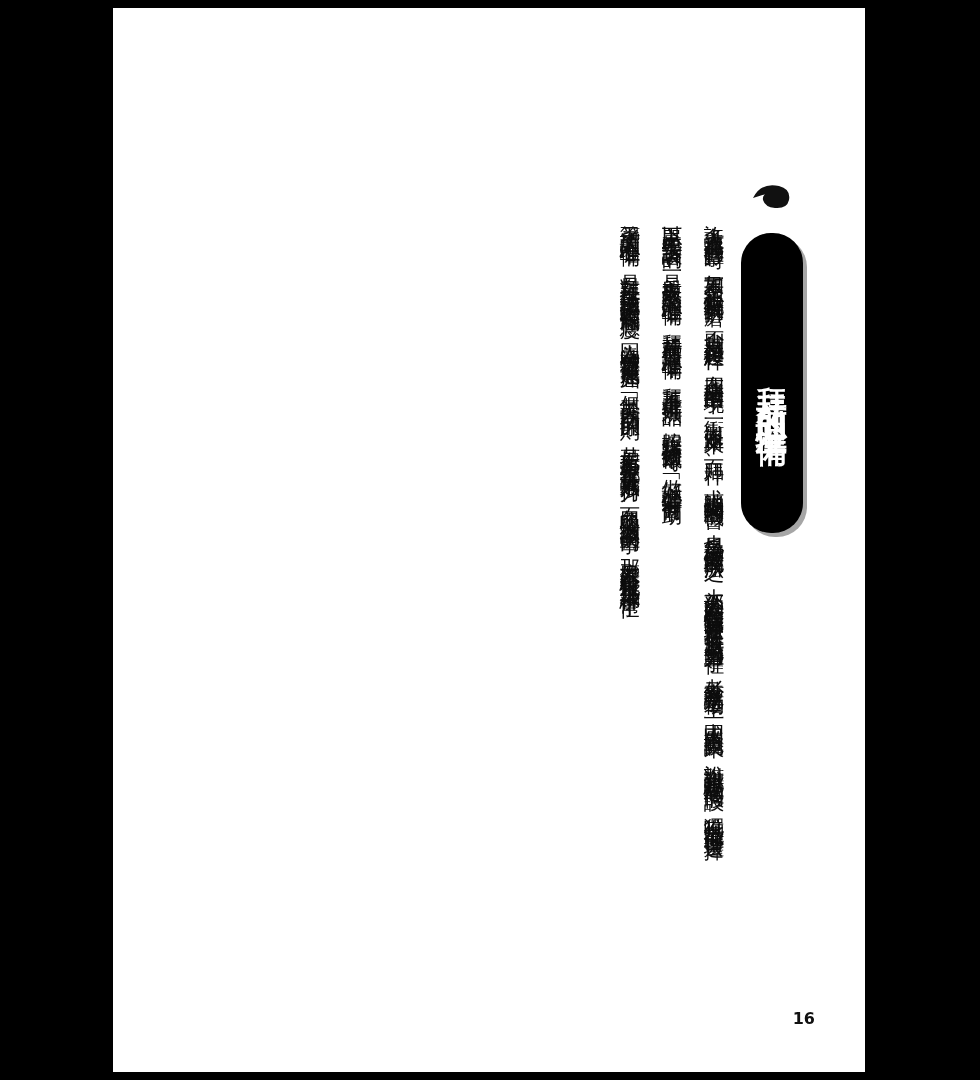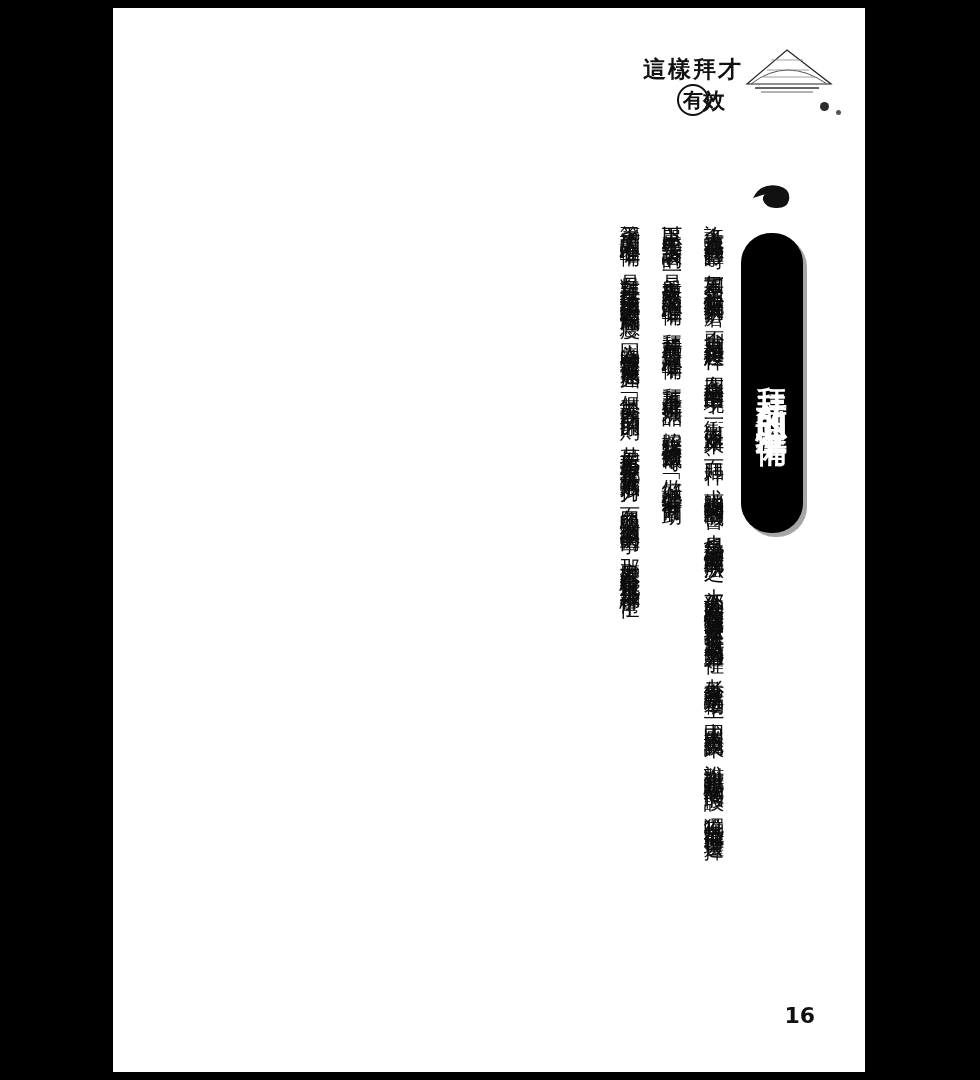--- a/index.html
+++ b/index.html
@@ -160,49 +160,31 @@
   .body-text p.indent {
     text-indent: 2em;
   }
 
   
   .page-number {
     position: absolute;
     right: 50px;
     bottom: 44px;
     font-family: "DejaVu Sans", sans-serif;
-    font-size: 22px;
+    font-size: 16px;
     font-weight: bold;
     color: #111111;
   }
 </style>
 </head>
 <body>
 
 <div class="page-frame">
   <div class="page">
 
-    <div class="brand">
-      <svg class="brand-swoosh" viewBox="0 0 96 58">
-        <path d="M6 44 L46 10 L90 44 Z" fill="none" stroke="#222" stroke-width="1.2"></path>
-        <path d="M10 44 Q46 16 86 44" fill="none" stroke="#555" stroke-width="1"></path>
-        <path d="M14 48 L78 48" stroke="#333" stroke-width="1.4"></path>
-        <path d="M20 52 L72 52" stroke="#666" stroke-width="1"></path>
-        <path d="M30 20 L62 20" stroke="#888" stroke-width="0.8"></path>
-        <path d="M26 30 L68 30" stroke="#888" stroke-width="0.8"></path>
-        <path d="M22 37 L74 37" stroke="#888" stroke-width="0.8"></path>
-      </svg>
-      <div class="brand-line1">這樣拜才</div>
-      <div class="brand-stamp">
-        <span class="s-char s1">有</span>
-        <span class="s-char s2">效</span>
-      </div>
-      <div class="brand-dot"></div>
-      <div class="brand-dot small"></div>
-    </div>
 
     <svg class="chapter-mark" viewBox="0 0 46 40">
       <path d="M4 20 Q12 4 30 8 Q42 11 40 22 Q38 31 26 30 Q16 29 14 22 Q13 16 20 15" fill="#111"></path>
     </svg>
 
     <div class="chapter-title">
       <div class="t-text">拜拜前的心理準備</div>
     </div>
 
     <div class="body-text">

